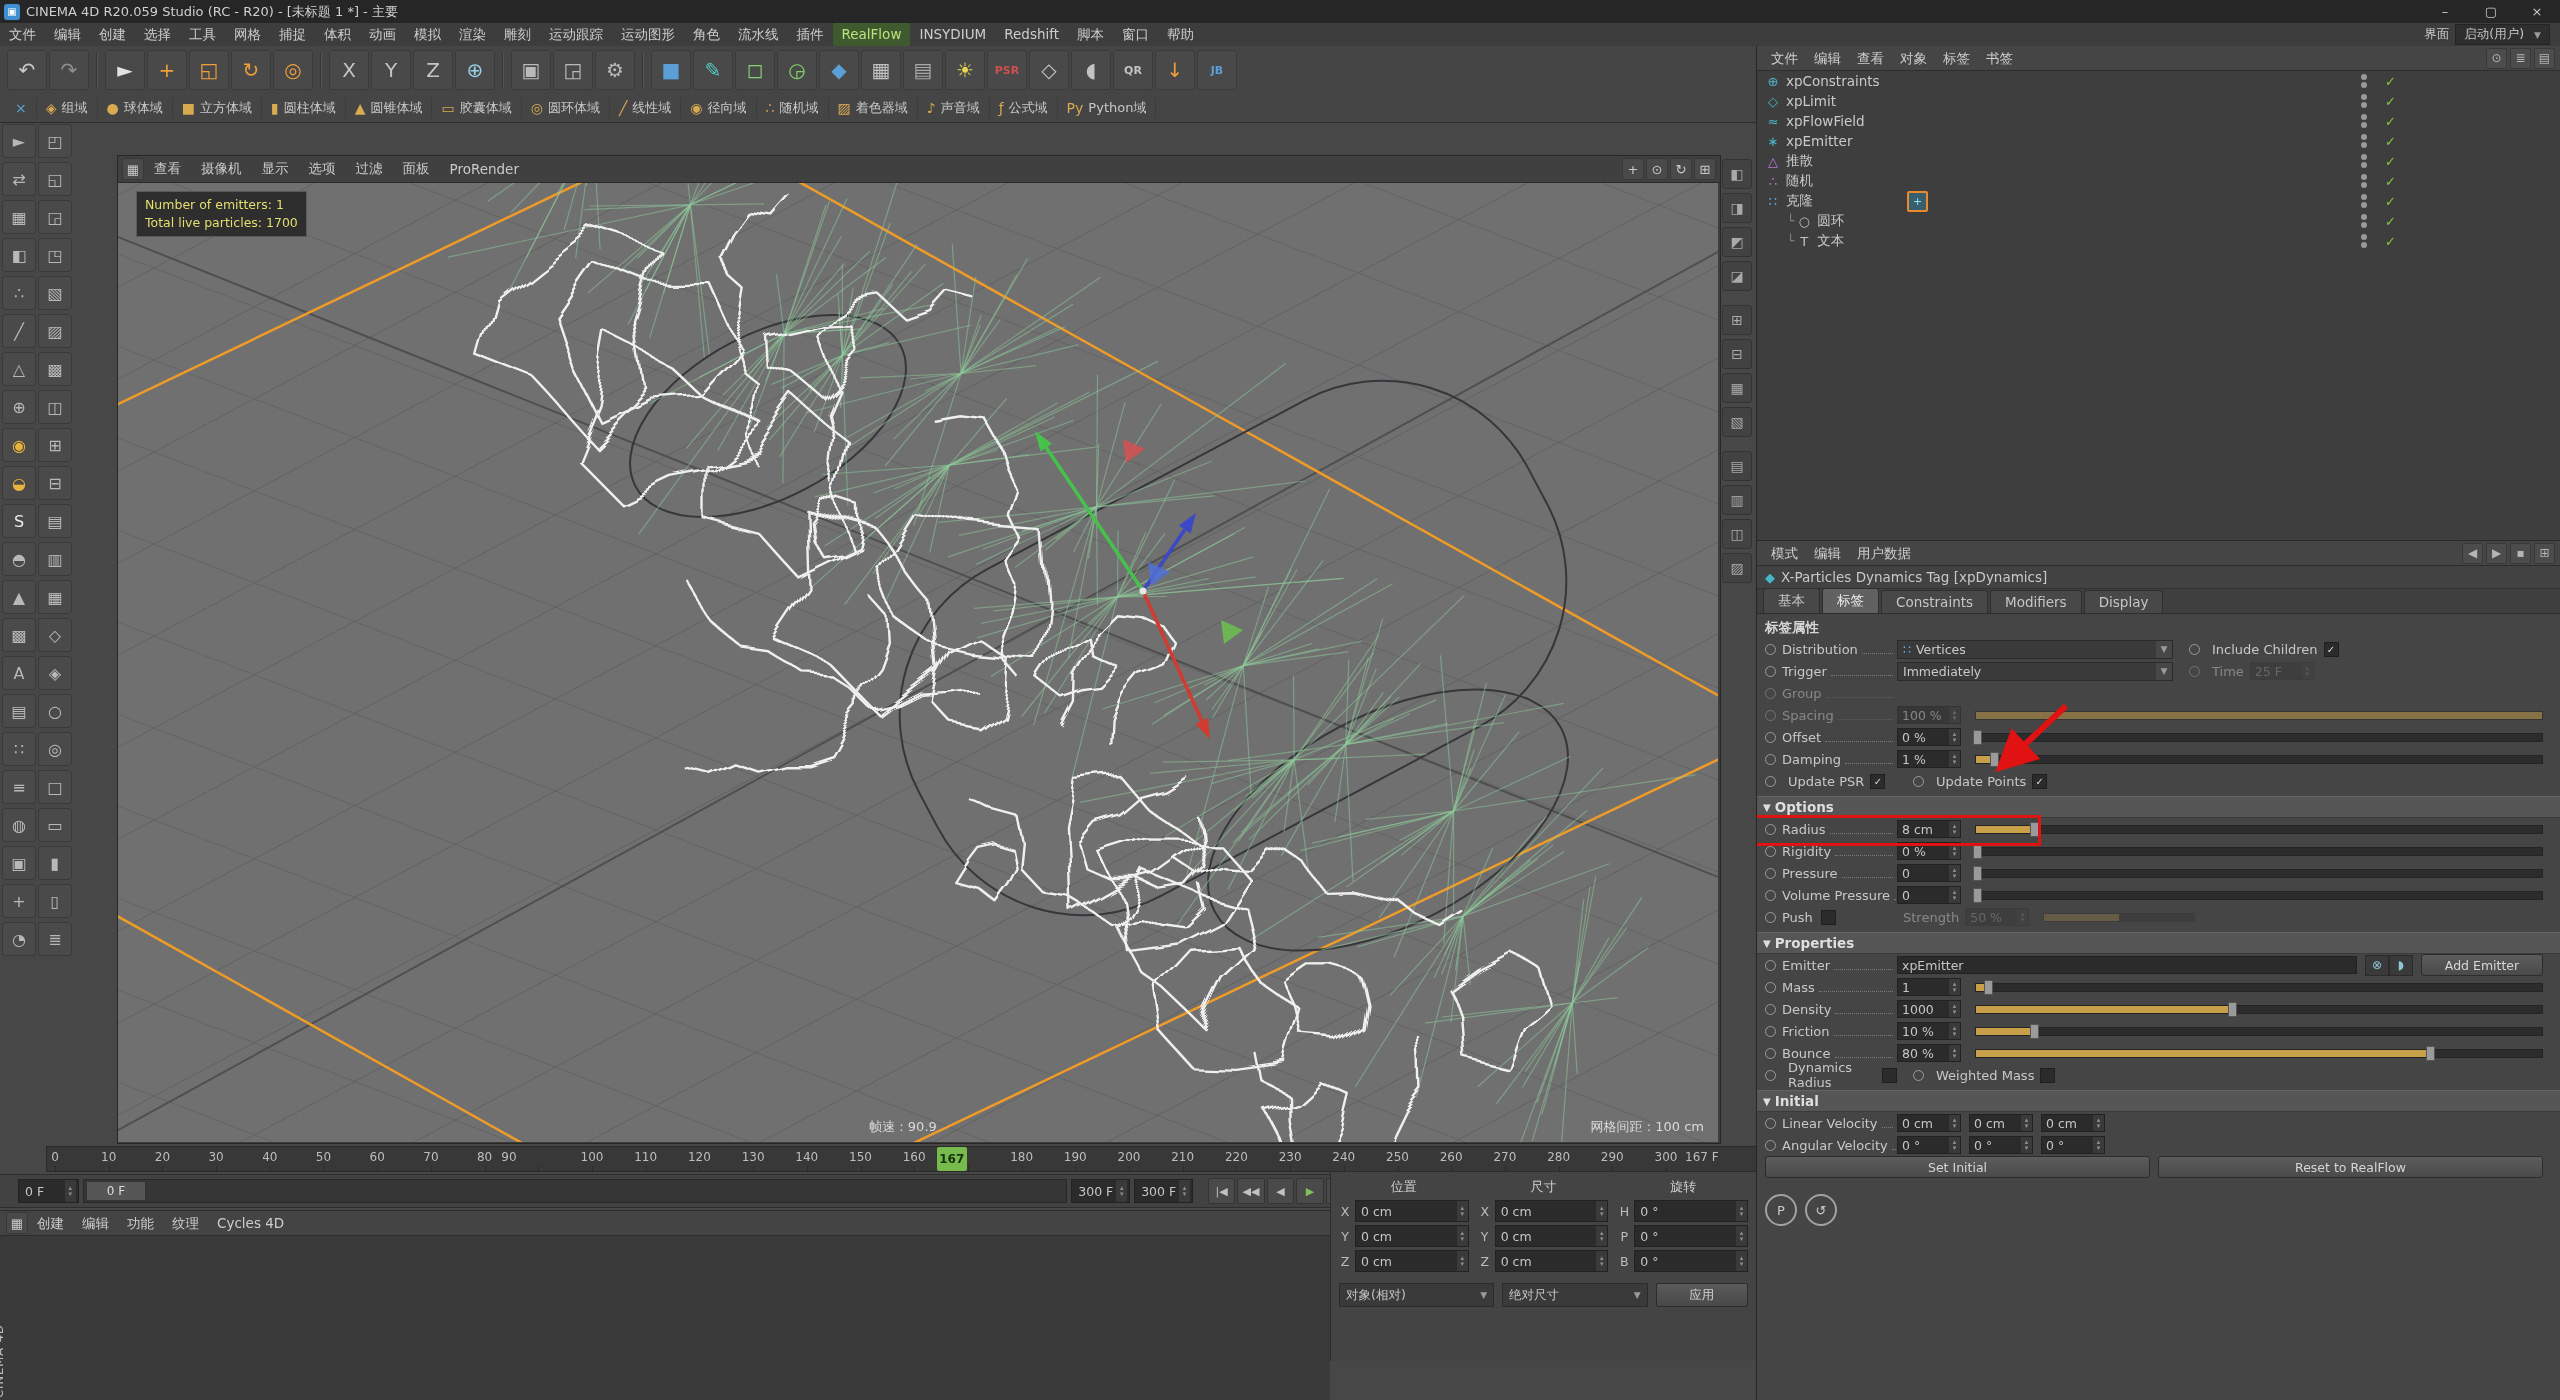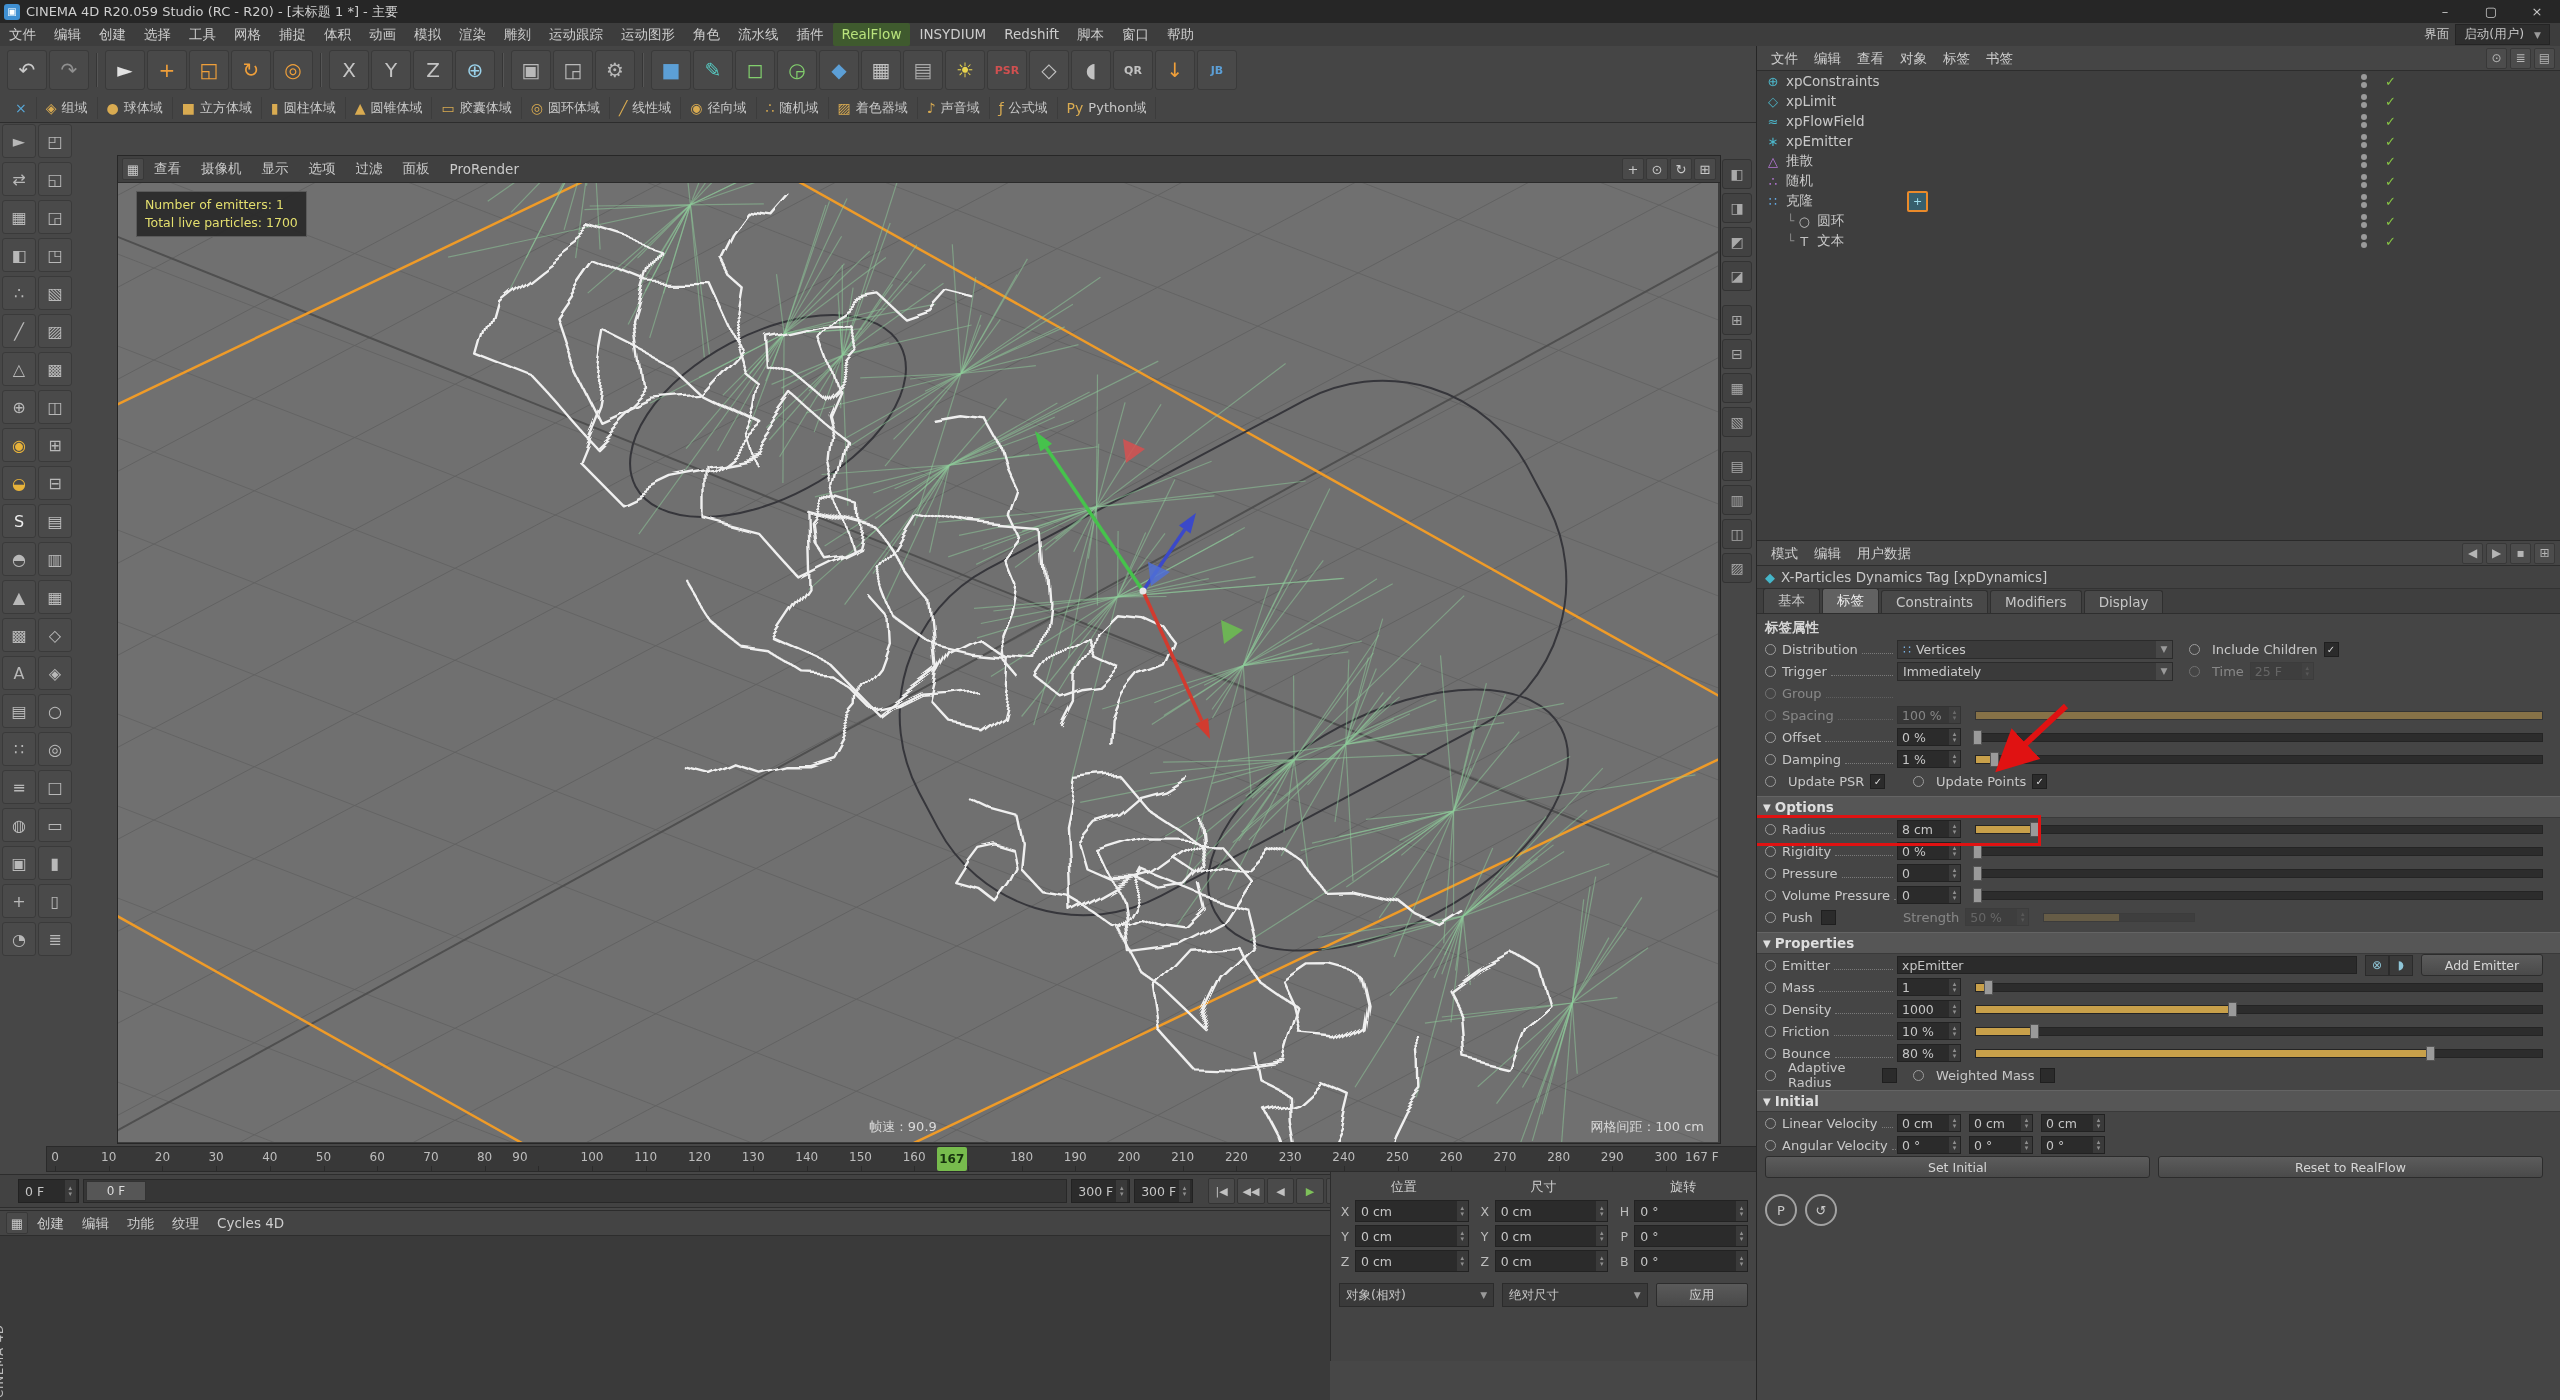--- a/index.html
+++ b/index.html
@@ -831,21 +831,21 @@
       <div class="tick-label" style="left: 222.8px;">40</div>
       <div class="tick-mark" style="left: 276.5px;"></div>
       <div class="tick-label" style="left: 276.5px;">50</div>
       <div class="tick-mark" style="left: 330.2px;"></div>
       <div class="tick-label" style="left: 330.2px;">60</div>
       <div class="tick-mark" style="left: 383.9px;"></div>
       <div class="tick-label" style="left: 383.9px;">70</div>
       <div class="tick-mark" style="left: 437.6px;"></div>
       <div class="tick-label" style="left: 437.6px;">80</div>
       <div class="tick-mark" style="left: 491.3px;"></div>
-      <div class="tick-label" style="left: 473px;">90</div>
+      <div class="tick-label" style="left: 462px;">90</div>
       <div class="tick-mark" style="left: 545px;"></div>
       <div class="tick-label" style="left: 545px;">100</div>
       <div class="tick-mark" style="left: 598.7px;"></div>
       <div class="tick-label" style="left: 598.7px;">110</div>
       <div class="tick-mark" style="left: 652.4px;"></div>
       <div class="tick-label" style="left: 652.4px;">120</div>
       <div class="tick-mark" style="left: 706.1px;"></div>
       <div class="tick-label" style="left: 706.1px;">130</div>
       <div class="tick-mark" style="left: 759.8px;"></div>
       <div class="tick-label" style="left: 759.8px;">140</div>
@@ -1411,21 +1411,21 @@
               <span class="stepper">▴<br>▾</span>
             </span>
             <span class="aslider">
               <span class="fill" style="width: 80%;"></span>
               <span class="knob" style="left: calc(80% - 3px);"></span>
             </span>
           </div>
           <div class="arow">
             <span style="display: flex; align-items: center; width: 132px;">
               <span class="adot"></span>
-              <span class="albl">Adaptive Radius</span>
+              <span class="albl">Dynamics Radius</span>
               <span class="acheck"></span>
             </span>
             <span style="display: flex; align-items: center; width: auto; margin-left: 16px;">
               <span class="adot"></span>
               <span class="albl">Weighted Mass</span>
               <span class="acheck"></span>
             </span>
           </div>
           <div class="asec">
             <span style="font-size: 10px;">▼</span>

